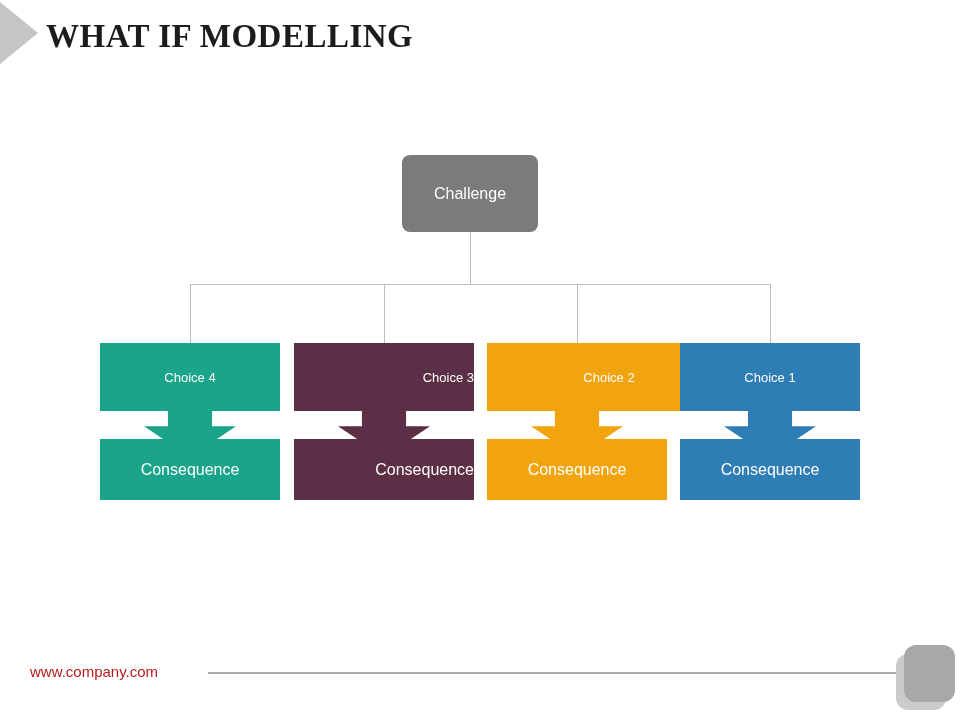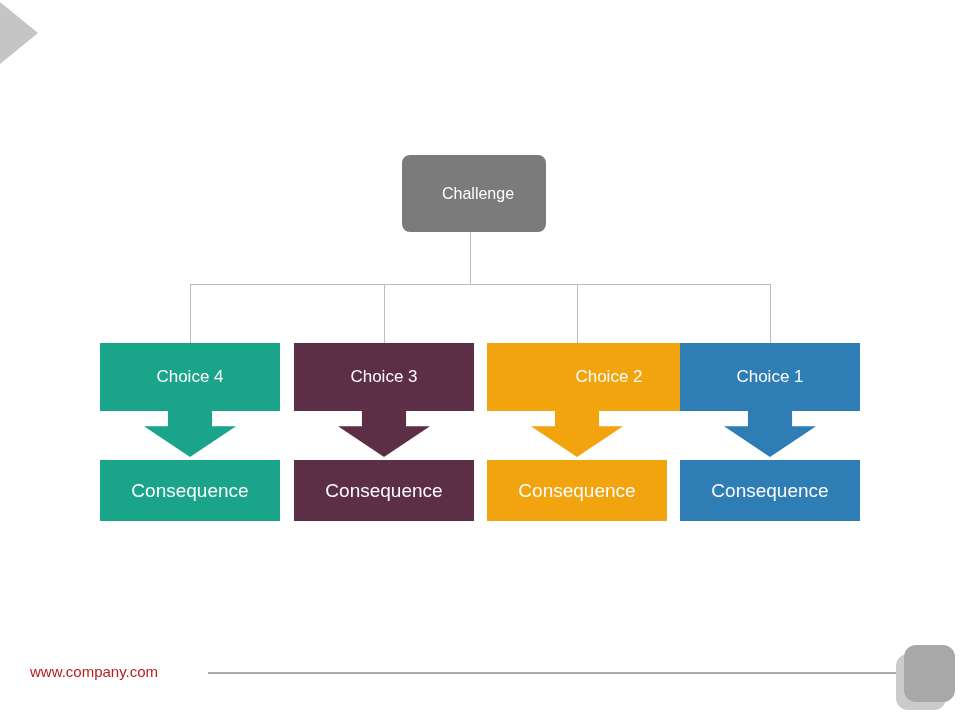--- a/index.html
+++ b/index.html
@@ -28,24 +28,24 @@
 
   
   .node{
     position:absolute;display:flex;align-items:center;justify-content:center;
     color:#fdfdfd;text-align:center;
   }
   .challenge{
     left:402px;top:155px;width:136px;height:77px;
     border-radius:8px;font-size:16px;
   }
-  .choice{top:343px;width:180px;height:68px;font-size:17px;}
-  .consequence{top:460px;width:180px;height:61px;font-size:19px;}
+  .choice{top:343px;width:180px;height:68px;font-size:13px;}
+  .consequence{top:439px;width:180px;height:61px;font-size:16px;}
 
-  .col0{left:100px;} .col1{left:294px;} .col2{left:487px;} .col3{left:680px;align-items:center;}
+  .col0{left:100px;} .col1{left:294px;justify-content:flex-end;} .col2{left:487px;} .col3{left:680px;align-items:center;}
 
   
   .down-arrow{
     position:absolute;top:411px;width:92px;height:46px;
     clip-path:polygon(26% 0, 74% 0, 74% 33%, 100% 33%, 50% 100%, 0 33%, 26% 33%);
   }
   .arr0{left:144px;} .arr1{left:338px;} .arr2{left:531px;} .arr3{left:724px;}
 
   
   .conn{position:absolute;background:#bdbdbd;}
@@ -67,29 +67,30 @@
   .corner-square.back{left:896px;top:654px;width:50px;height:56px;background:#cbcbcb;}
   .corner-square.front{left:904px;top:645px;width:51px;height:57px;background:#a8a8a8;}
 </style>
 </head>
 <body>
 
 <div class="slide">
 
   <div class="corner-triangle"></div>
 
+  <h1 class="title">WHAT IF MODELLING</h1>
 
   <div class="conn conn-root"></div>
   <div class="conn conn-hbar"></div>
   <div class="conn conn-drop drop0"></div>
   <div class="conn conn-drop drop1"></div>
   <div class="conn conn-drop drop2"></div>
   <div class="conn conn-drop drop3"></div>
 
-  <div class="node challenge" style="background-color: rgb(123, 123, 123); padding-left: 8px;">
+  <div class="node challenge" style="background-color: rgb(123, 123, 123);">
     <span>Challenge</span>
   </div>
 
   <div class="node choice col0" style="background-color: rgb(26, 164, 138);">
     <span>Choice 4</span>
   </div>
   <div class="down-arrow arr0" style="background-color: rgb(26, 164, 138);"></div>
   <div class="node consequence col0" style="background-color: rgb(26, 164, 138);">
     <span>Consequence</span>
   </div>

